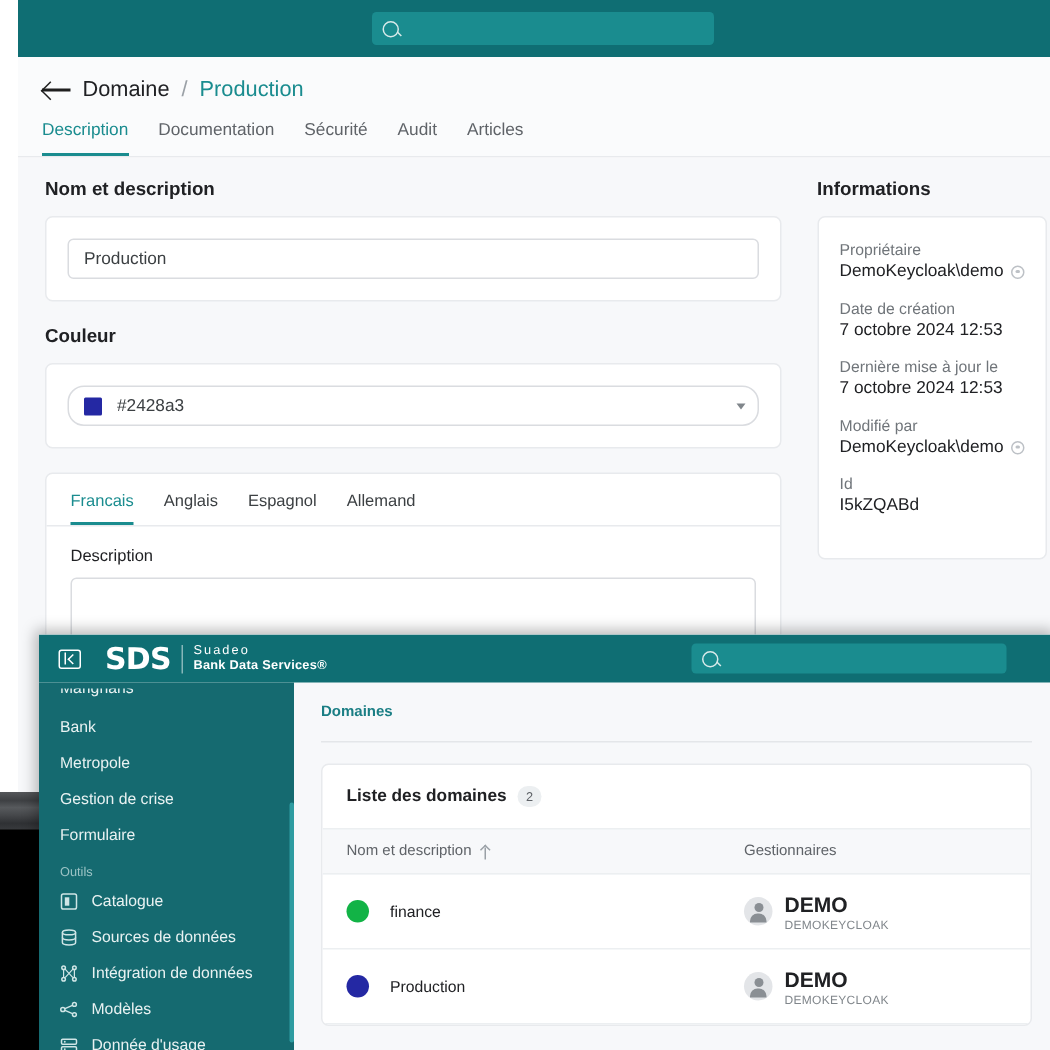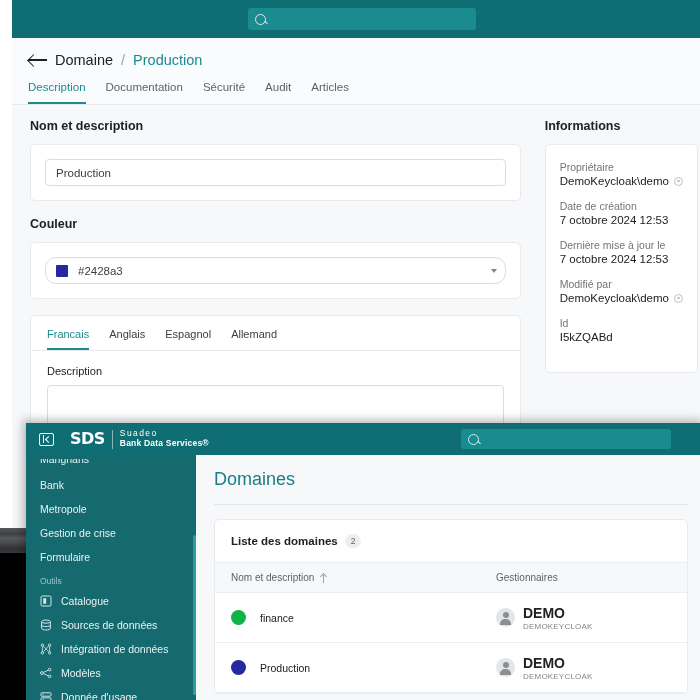--- a/index.html
+++ b/index.html
@@ -240,21 +240,21 @@
   .sds-collapse::after {
     content: ""; position: absolute;
     left: 6px; top: 3.5px; width: 4px; height: 4px;
     border-left: 1.3px solid #fff; border-bottom: 1.3px solid #fff;
     transform: rotate(45deg);
   }
   .sds-logo {
     display: flex; align-items: center; margin-left: 16px; gap: 7px;
   }
   .sds-mark {
-    font-size: 16px; font-weight: bold; color: #ffffff;
+    font-size: 20px; font-weight: bold; color: #ffffff;
     letter-spacing: -0.5px; line-height: 1;
     font-family: "DejaVu Sans", sans-serif;
   }
   .sds-div { width: 1px; height: 19px; background: rgba(255,255,255,0.5); }
   .sds-words { line-height: 1.12; }
   .sds-w1 { font-size: 8.5px; color: #ffffff; letter-spacing: 1.4px; }
   .sds-w2 { font-size: 8.5px; color: #ffffff; font-weight: bold; letter-spacing: 0.2px; }
   .fw-search {
     position: absolute; left: 435px; top: 6px;
     width: 210px; height: 20px;
@@ -285,21 +285,21 @@
     position: relative; opacity: 0.92;
   }
   .sb-ico svg { display: block; }
   .sb-scroll {
     position: absolute; right: 0; top: 80px;
     width: 3px; height: 160px;
     background: #2e9ca1; border-radius: 2px;
   }
 
   .fw-main { flex: 1; background: #f7f8fa; padding: 14px 18px; overflow: hidden; }
-  .fw-title { font-size: 18px; color: #1a7e84; font-weight: normal; }
+  .fw-title { font-size: 10px; color: #1a7e84; font-weight: bold; }
   .fw-rule { height: 1px; background: #e4e6e9; margin: 14px 0 14px 0; }
   .list-card {
     background: #ffffff; border: 1px solid #e8eaed;
     border-radius: 5px; overflow: hidden;
   }
   .list-head {
     display: flex; align-items: center; gap: 7px;
     padding: 14px 16px;
     font-size: 11.5px; font-weight: bold; color: #202124;
   }

